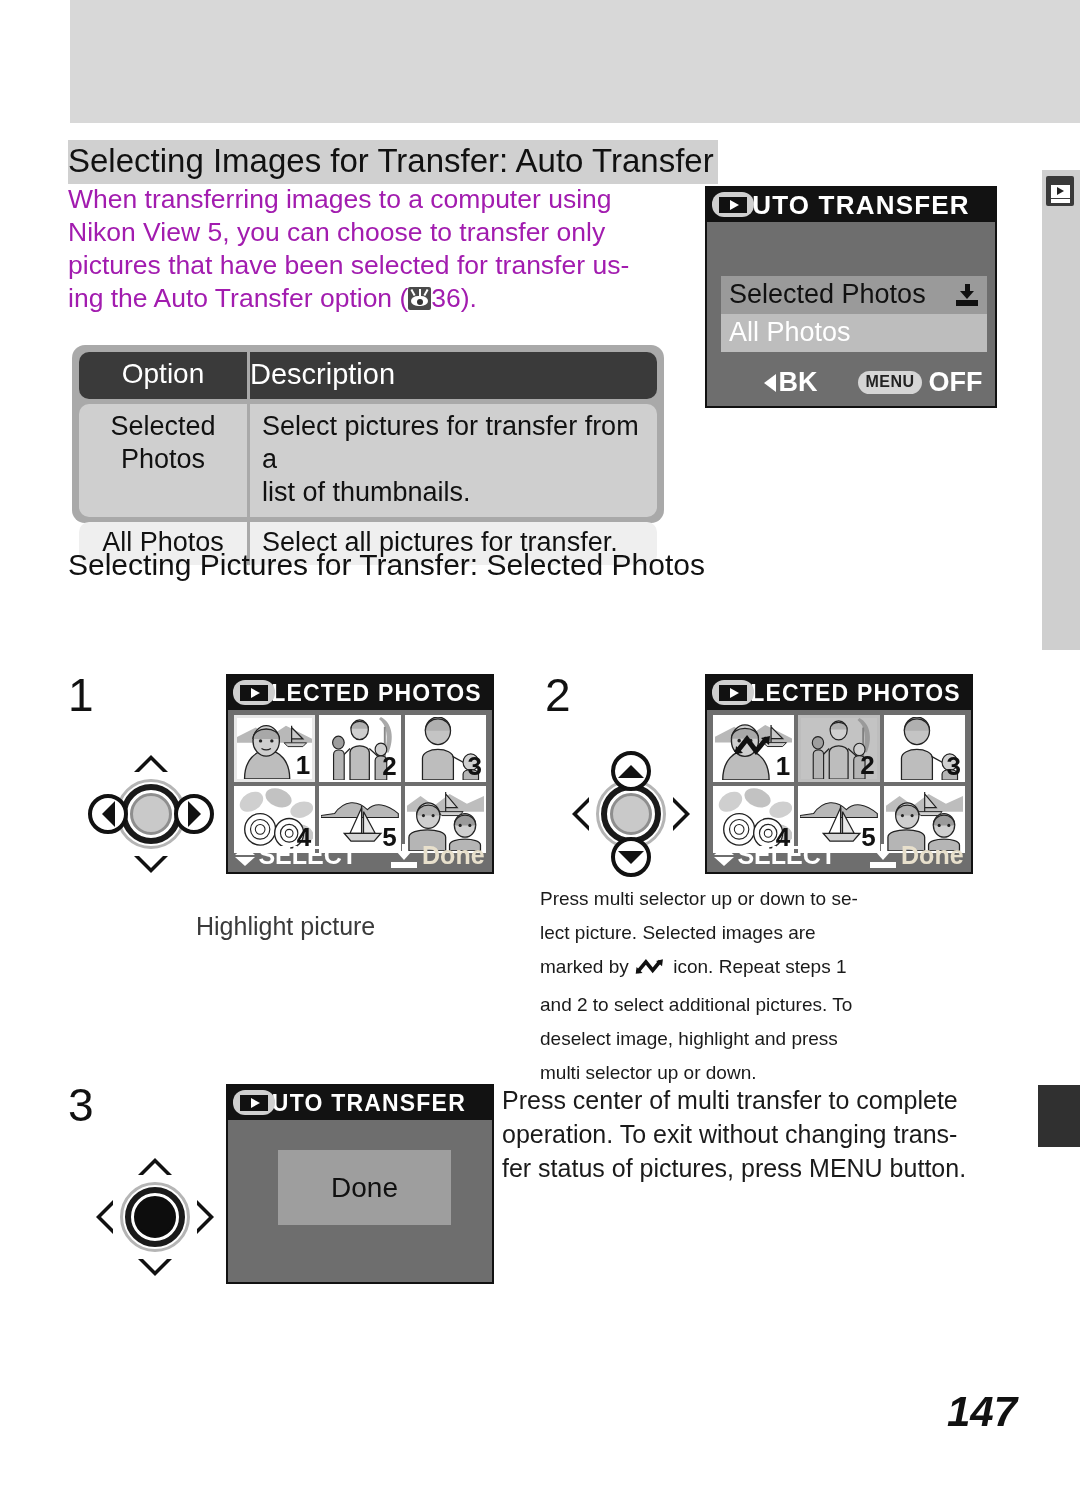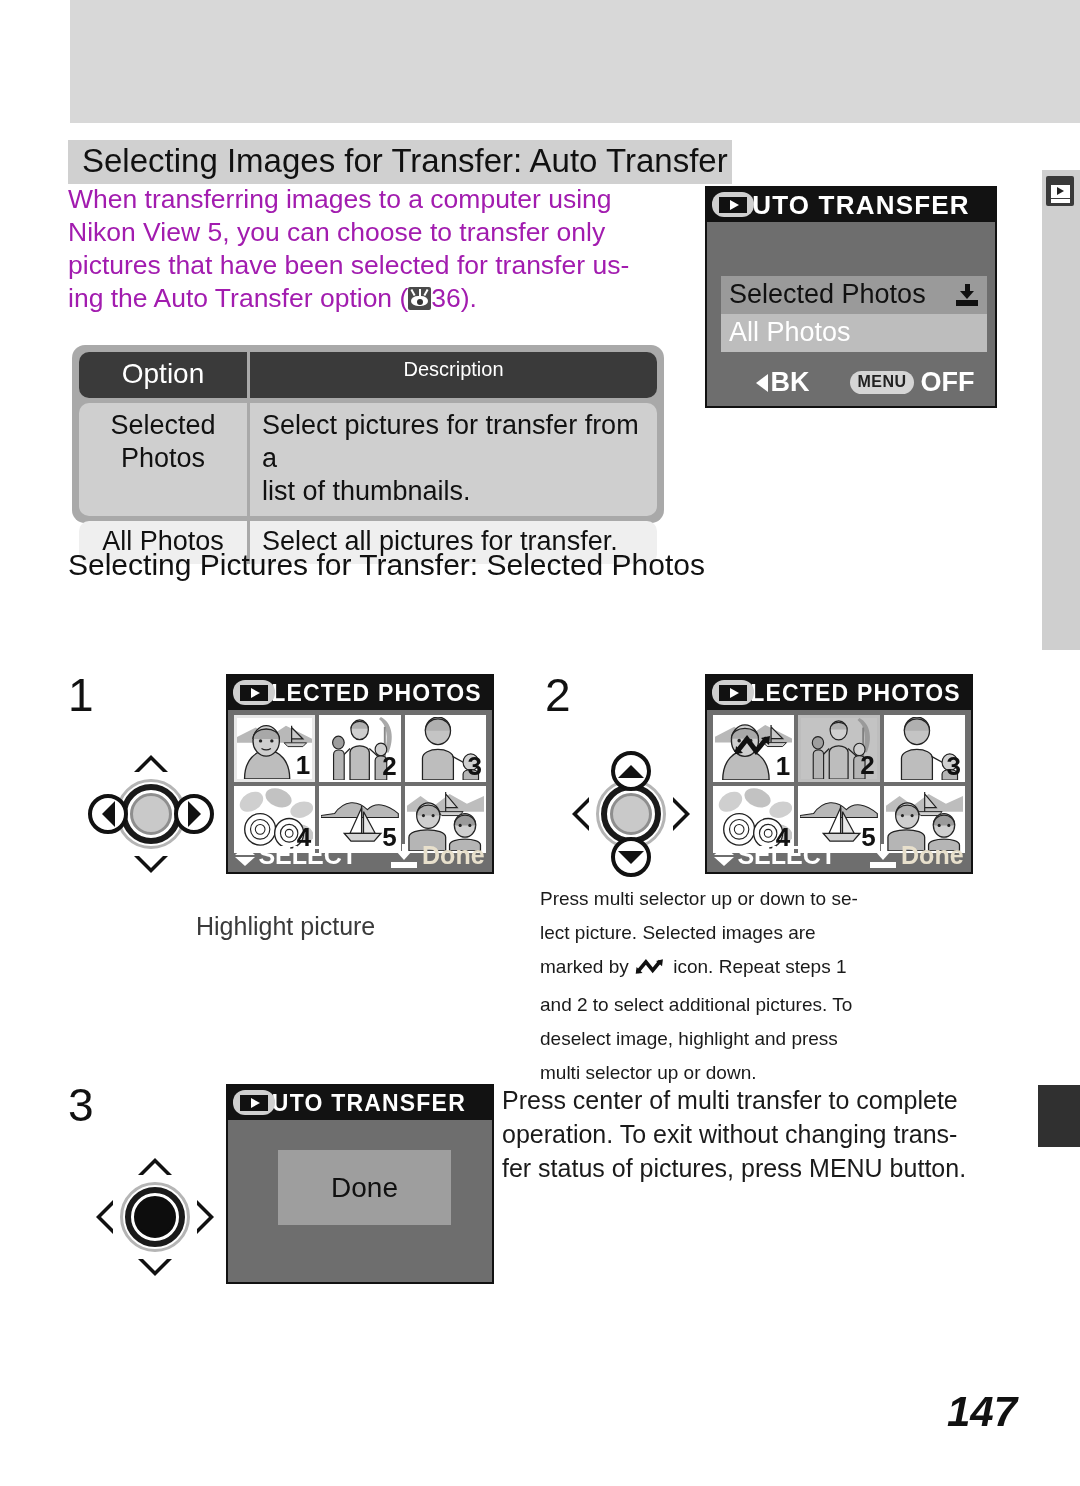--- a/index.html
+++ b/index.html
@@ -54,21 +54,21 @@
   }
 
   
   .h1 {
     position: absolute; font-size: 33px; color: #111;
     font-family: "Liberation Sans", sans-serif;
     white-space: nowrap;
   }
   .h1-hilite {
     background: #d0d0d0;
-    padding: 2px 4px 4px 14px;
+    padding: 2px 4px 4px 0;
   }
   .h2 {
     position: absolute; font-size: 30px; color: #111; white-space: nowrap;
   }
 
   
   .body-col {
     position: absolute; font-size: 26.5px; line-height: 33px; color: #a21caf;
   }
   .body-wide {
@@ -98,21 +98,21 @@
     position: absolute; left: 72px; top: 345px; width: 592px; height: 178px;
     background: #a9a9a9; border-radius: 13px; padding: 7px;
   }
   .opt-row { display: flex; }
   .opt-head-left {
     width: 168px; background: #3a3a3a; color: #fff; border-radius: 10px 0 0 10px;
     font-size: 28px; text-align: center; padding: 6px 0 8px 0;
   }
   .opt-head-right {
     flex: 1; background: #3a3a3a; color: #fff; border-radius: 0 10px 10px 0;
-    font-size: 20px; text-align: center; padding: 6px 0 8px 0;
+    font-size: 29px; text-align: left; padding: 6px 0 8px 0;
     border-left: 3px solid #a9a9a9;
   }
   .r2-left {
     width: 168px; background: #cfcfcf; color: #111; border-radius: 10px 0 0 10px;
     font-size: 27px; text-align: center; padding: 6px 0 8px 0; line-height: 33px;
   }
   .r2-right {
     flex: 1; background: #cfcfcf; color: #111; border-radius: 0 10px 10px 0;
     font-size: 27px; padding: 6px 0 8px 12px; line-height: 33px;
     border-left: 3px solid #a9a9a9;
@@ -168,21 +168,21 @@
   }
   .mark-icon .stem { position: absolute; left: 10px; top: 0; width: 5px; height: 10px; background: #111; }
   .mark-icon .arrow {
     position: absolute; left: 5px; top: 7px; width: 0; height: 0;
     border-left: 7px solid transparent; border-right: 7px solid transparent;
     border-top: 8px solid #111;
   }
   .mark-icon .base { position: absolute; left: 1px; bottom: 0; width: 22px; height: 6px; background: #111; }
 
   .lcd-foot {
-    position: absolute; left: 0; bottom: 8px; width: 100%;
+    position: absolute; left: 8px; bottom: 8px; width: 100%;
     display: flex; align-items: center; justify-content: space-around;
     color: #fff; font-size: 27px; font-weight: bold; padding-left: 29px;
   }
   .bk { display: flex; align-items: center; gap: 2px; }
   .bk .ltri {
     width: 0; height: 0;
     border-right: 12px solid #fff;
     border-top: 9px solid transparent; border-bottom: 9px solid transparent;
   }
   .menu-pill {

